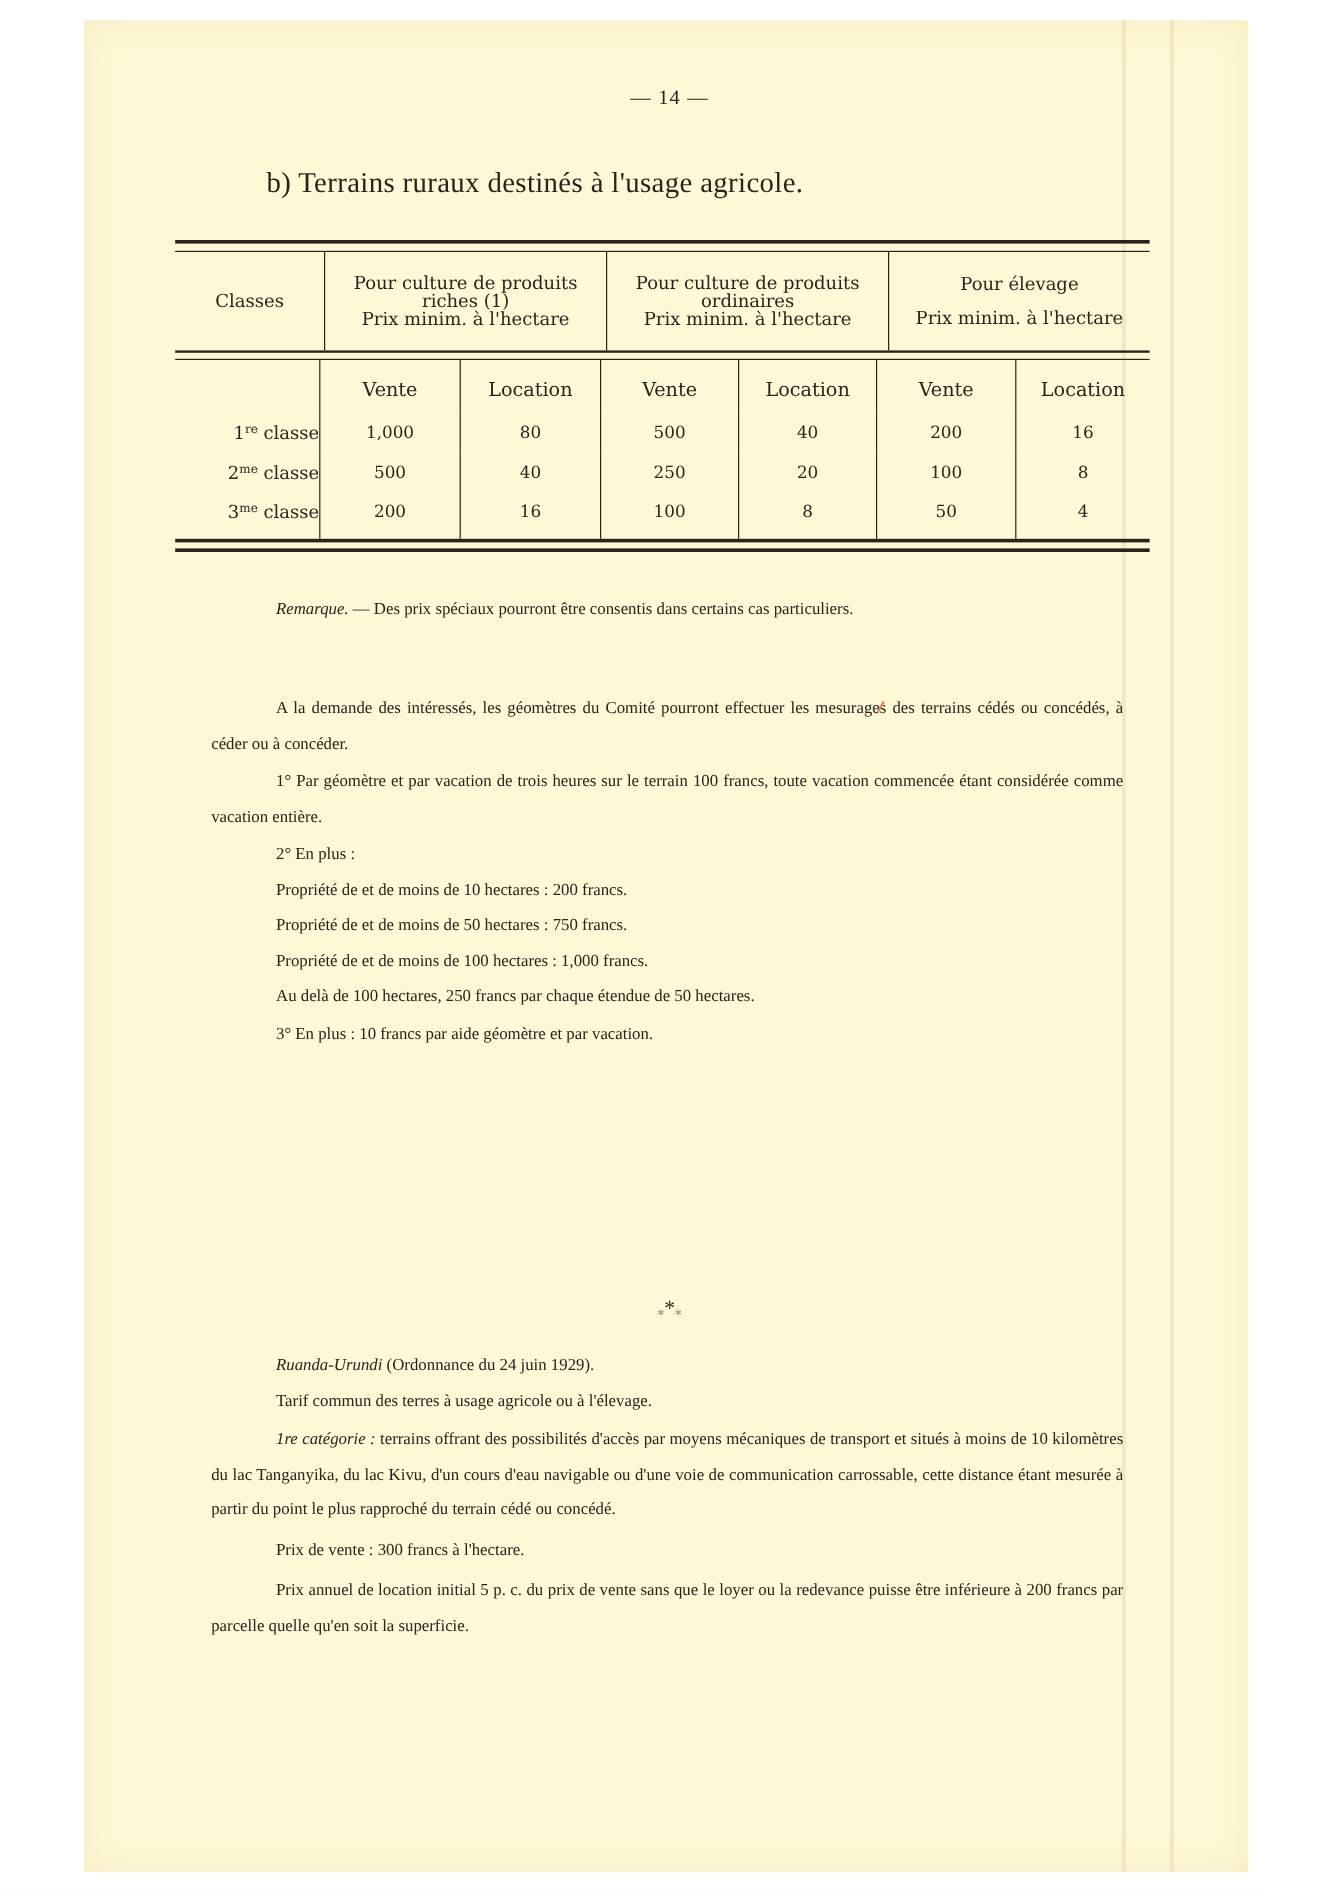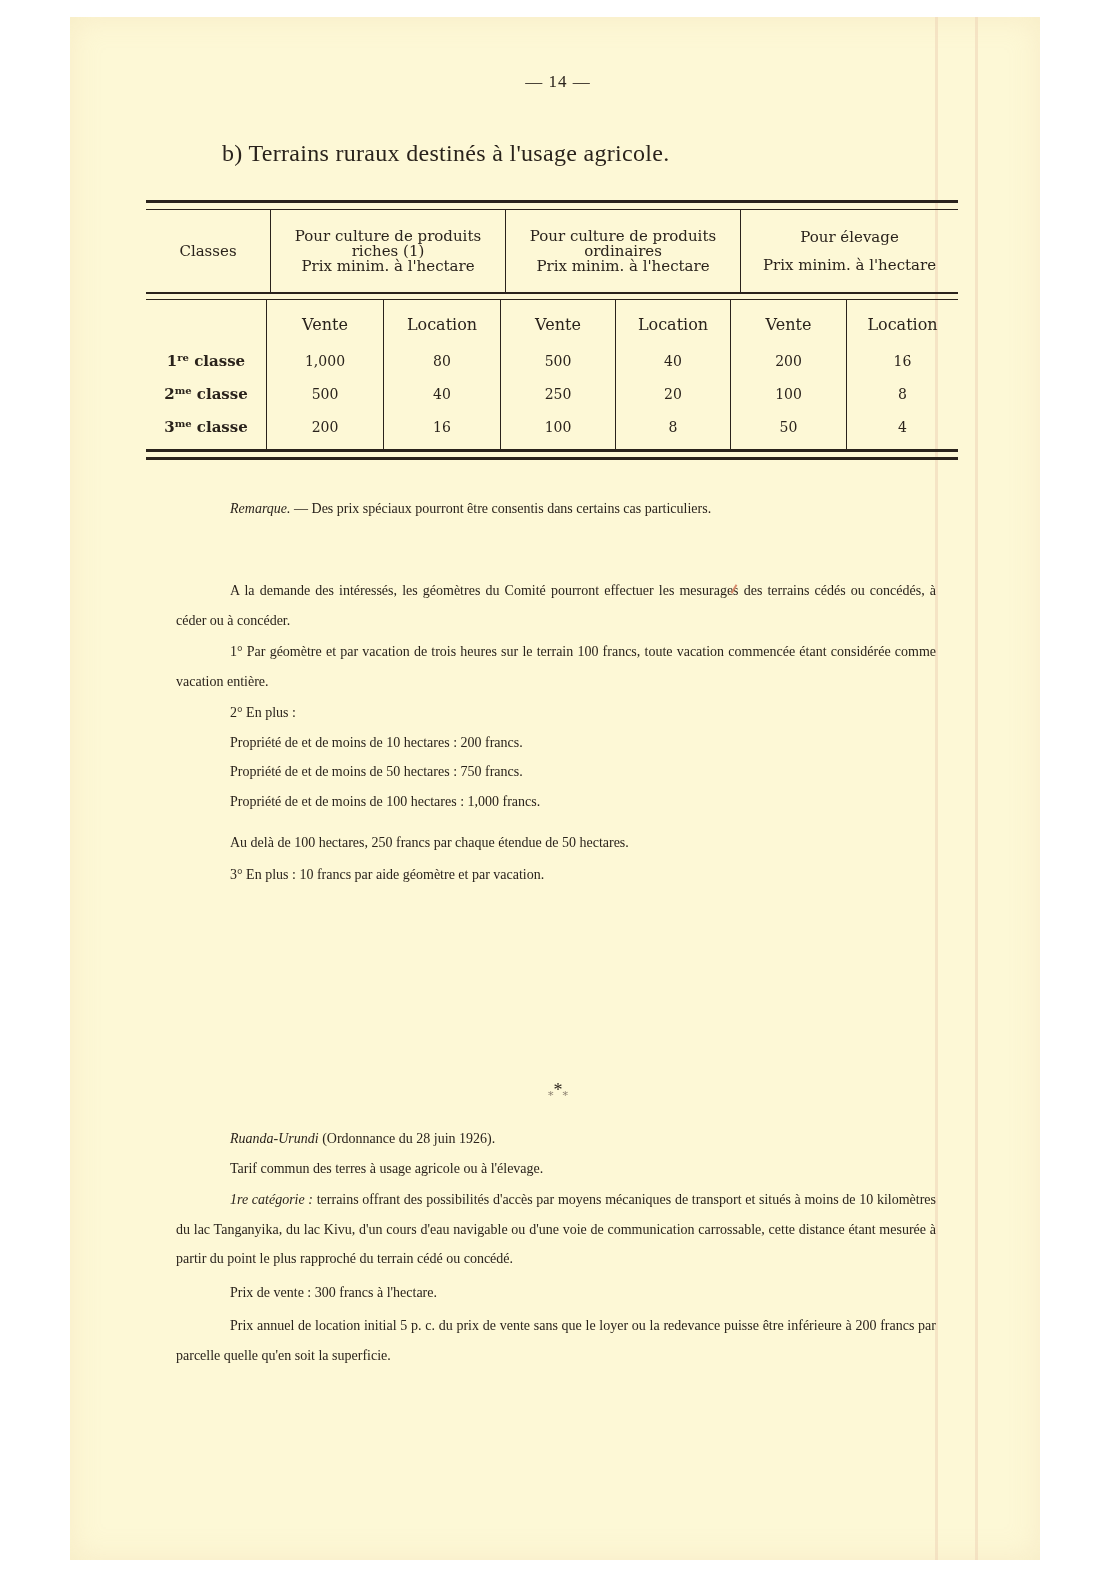--- a/index.html
+++ b/index.html
@@ -42,21 +42,21 @@
   }
   table { border-collapse: collapse; width: 100%; }
   .head-table td {
     font-size: 15px; line-height: 15px; text-align: center; vertical-align: middle;
     height: 82px; padding: 0 2px;
   }
   .head-table td + td { border-left: 1.5px solid #2a231c; }
   .body-table td {
     font-size: 14px; text-align: center; height: 33px; padding: 0;
   }
-  .body-table td.lbl { text-align: center; padding-left: 0; font-size: 15px; font-weight: bold; }
+  .body-table td.lbl { text-align: right; padding-left: 0; font-size: 15px; }
   .body-table td.vline { border-left: 1.5px solid #2a231c; }
   .body-table tr.sub td { font-size: 16px; height: 40px; padding-top: 4px; }
   .body-table tr.last td { padding-bottom: 6px; }
   sup { font-size: 10px; vertical-align: 5px; }
 
   .text {
     position: absolute; left: 176px; width: 760px;
     font-size: 14px; line-height: 29.5px;
     text-align: justify;
   }
@@ -156,29 +156,29 @@
   <p class="ind"><i>Remarque.</i><span> — Des prix spéciaux pourront être consentis dans certains cas particuliers.</span></p>
 </div>
 
 <div class="text" style="top:576px">
   <p class="ind">A la demande des intéressés, les géomètres du Comité pourront effectuer les mesurages des terrains cédés ou concédés, à céder ou à concéder.</p>
   <p class="ind" style="margin-top:2px">1° Par géomètre et par vacation de trois heures sur le terrain 100 francs, toute vacation commencée étant considérée comme vacation entière.</p>
   <p class="ind" style="margin-top:2px">2° En plus :</p>
   <p class="ind">Propriété de et de moins de 10 hectares : 200 francs.</p>
   <p class="ind">Propriété de et de moins de 50 hectares : 750 francs.</p>
   <p class="ind">Propriété de et de moins de 100 hectares : 1,000 francs.</p>
-  <p class="ind" style="margin-top:12px">Au delà de 100 hectares, 250 francs par chaque étendue de 50 hectares.</p>
+  <p class="ind" style="margin-top:0">Au delà de 100 hectares, 250 francs par chaque étendue de 50 hectares.</p>
   <p class="ind" style="margin-top:2px">3° En plus : 10 francs par aide géomètre et par vacation.</p>
 </div>
 
 <div class="tick-mark"></div>
 
 <div class="stars">
   <span class="sm">⁎</span><span>*</span><span class="sm">⁎</span>
 </div>
 
 <div class="text" style="top:1124px">
-  <p class="ind"><i>Ruanda-Urundi</i><span> (Ordonnance du 28 juin 1926).</span></p>
+  <p class="ind"><i>Ruanda-Urundi</i><span> (Ordonnance du 24 juin 1929).</span></p>
   <p class="ind">Tarif commun des terres à usage agricole ou à l'élevage.</p>
   <p class="ind" style="margin-top:2px"><i>1re catégorie :</i><span> terrains offrant des possibilités d'accès par moyens mécaniques de transport et situés à moins de 10 kilomètres du lac Tanganyika, du lac Kivu, d'un cours d'eau navigable ou d'une voie de communication carrossable, cette distance étant mesurée à partir du point le plus rapproché du terrain cédé ou concédé.</span></p>
   <p class="ind" style="margin-top:4px">Prix de vente : 300 francs à l'hectare.</p>
   <p class="ind" style="margin-top:4px">Prix annuel de location initial 5 p. c. du prix de vente sans que le loyer ou la redevance puisse être inférieure à 200 francs par parcelle quelle qu'en soit la superficie.</p>
 </div>
 
 </body></html>

